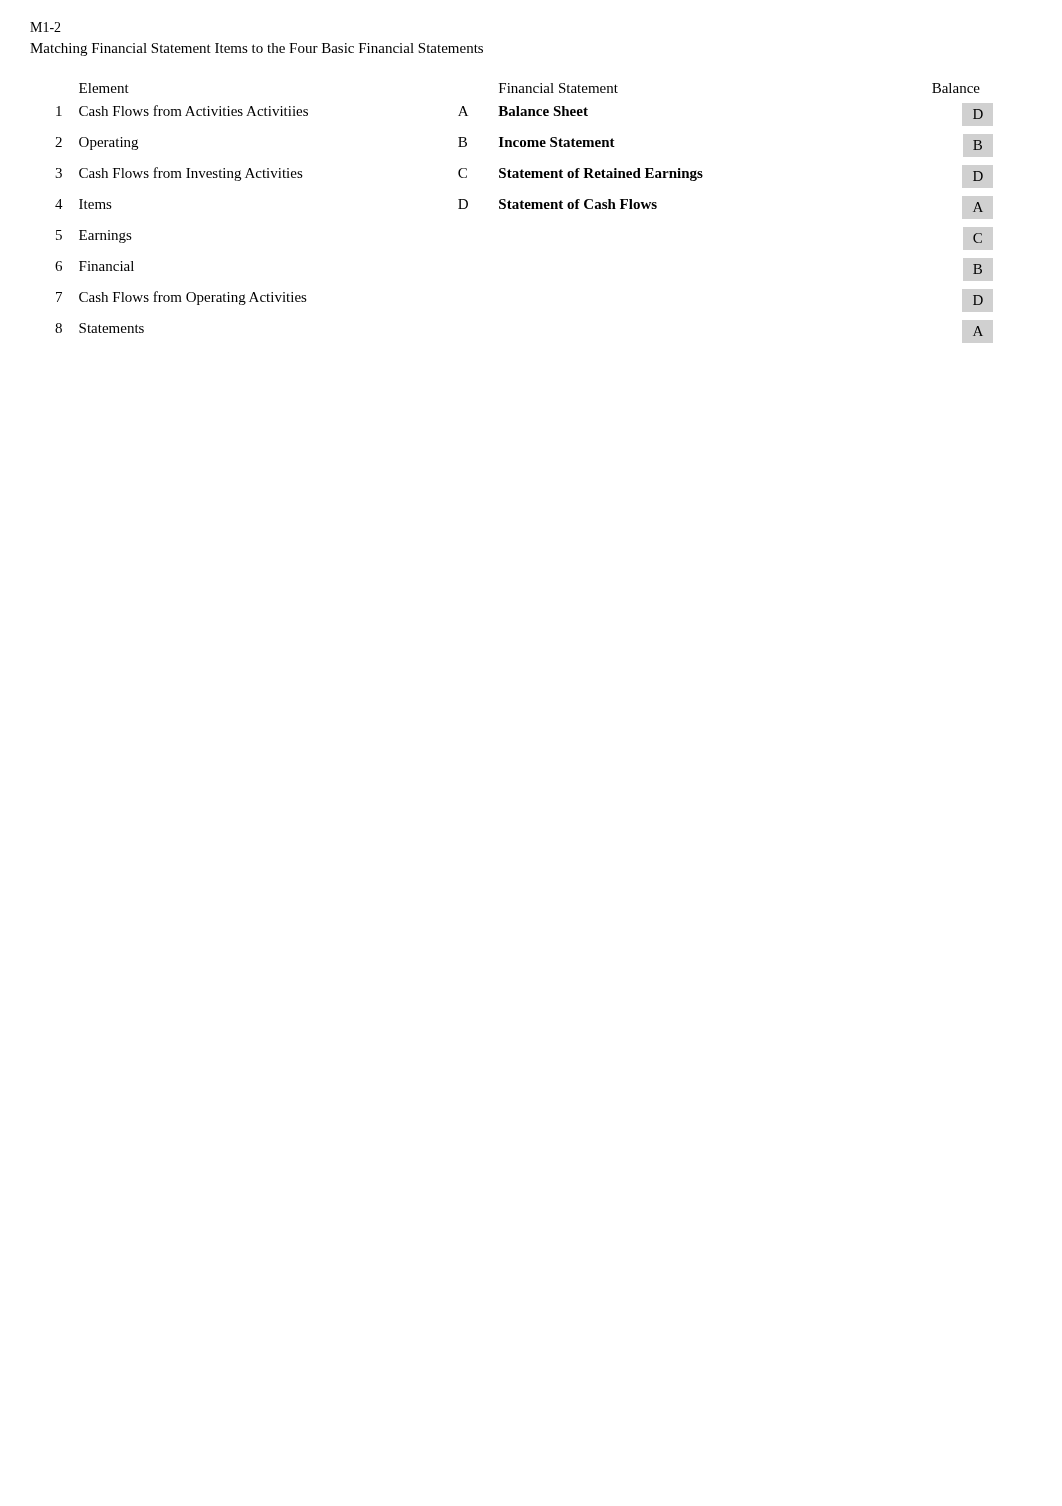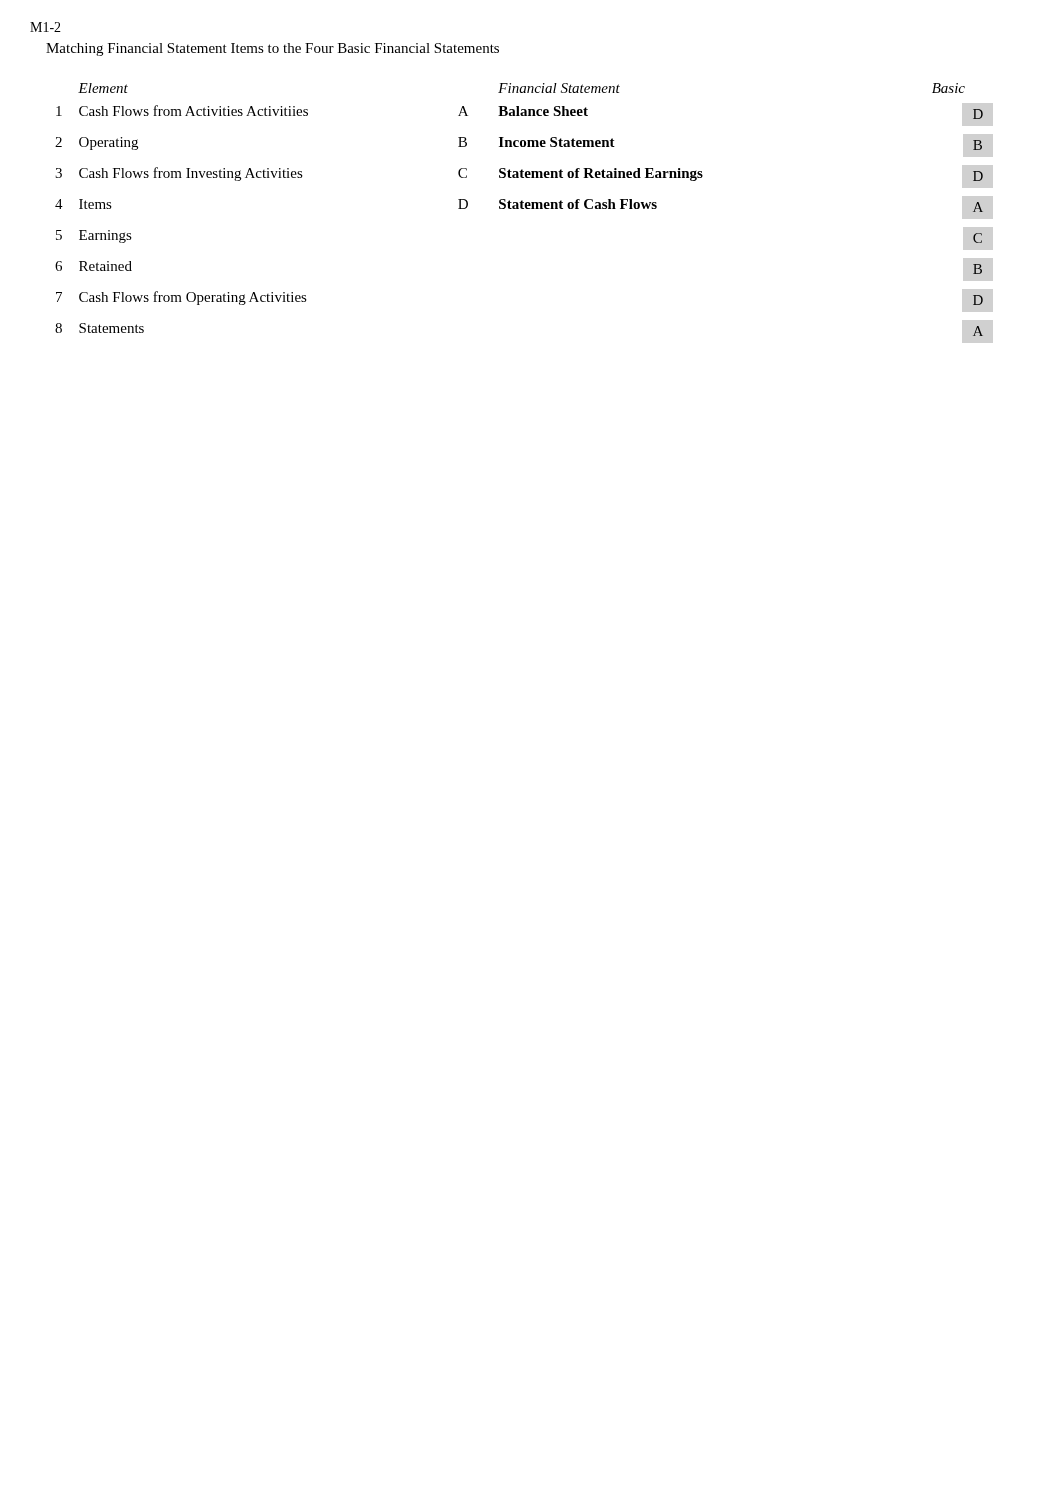--- a/index.html
+++ b/index.html
@@ -19,21 +19,20 @@
     }
 
     .page-id {
       font-size: 14px;
       margin-bottom: 4px;
     }
 
     .page-title {
       font-size: 15px;
       margin-bottom: 20px;
-      margin-left: 16px;
     }
 
     .main-table {
       width: 100%;
       border-collapse: collapse;
     }
 
     .main-table th {
       font-weight: normal;
       text-align: left;
@@ -77,41 +76,40 @@
       background-color: #d0d0d0;
       text-align: center;
       padding: 3px 10px;
       min-width: 30px;
       display: inline-block;
     }
 
     .header-row th {
       border-bottom: none;
       padding-bottom: 2px;
-      font-style: italic;
     }
 
     .financial-statement-header {
       text-align: left;
     }
   </style>
 </head>
 <body>
 
 <div class="page-id">M1-2</div>
 <div class="page-title">Matching Financial Statement Items to the Four Basic Financial Statements</div>
 
 <table class="main-table">
   <thead>
     <tr class="header-row">
       <th class="col-num"></th>
       <th class="col-element">Element</th>
       <th class="col-fs-letter"></th>
       <th class="col-fs-name financial-statement-header" colspan="1">Financial Statement</th>
-      <th class="col-answer">Basic</th>
+      <th class="col-answer">Balance</th>
     </tr>
   </thead>
   <tbody id="table-body">
   <tr>
         <td class="col-num">1</td>
         <td class="col-element">Cash Flows from Activities Activitiies</td>
         <td class="col-fs-letter">A</td>
         <td class="col-fs-name">Balance Sheet</td>
         <td class="col-answer"><span class="answer-cell">D</span></td>
       </tr>
@@ -138,21 +136,21 @@
       </tr>
       <tr>
         <td class="col-num">5</td>
         <td class="col-element">Earnings</td>
         <td class="col-fs-letter"></td>
         <td class="col-fs-name"></td>
         <td class="col-answer"><span class="answer-cell">C</span></td>
       </tr>
       <tr>
         <td class="col-num">6</td>
-        <td class="col-element">Retained</td>
+        <td class="col-element">Financial</td>
         <td class="col-fs-letter"></td>
         <td class="col-fs-name"></td>
         <td class="col-answer"><span class="answer-cell">B</span></td>
       </tr>
       <tr>
         <td class="col-num">7</td>
         <td class="col-element">Cash Flows from Operating Activities</td>
         <td class="col-fs-letter"></td>
         <td class="col-fs-name"></td>
         <td class="col-answer"><span class="answer-cell">D</span></td>

